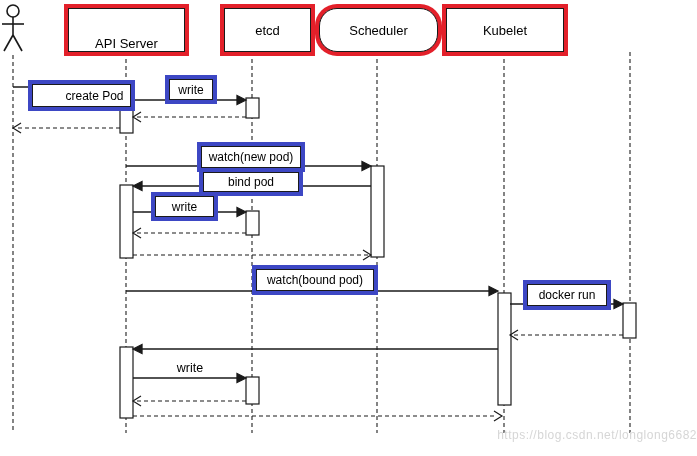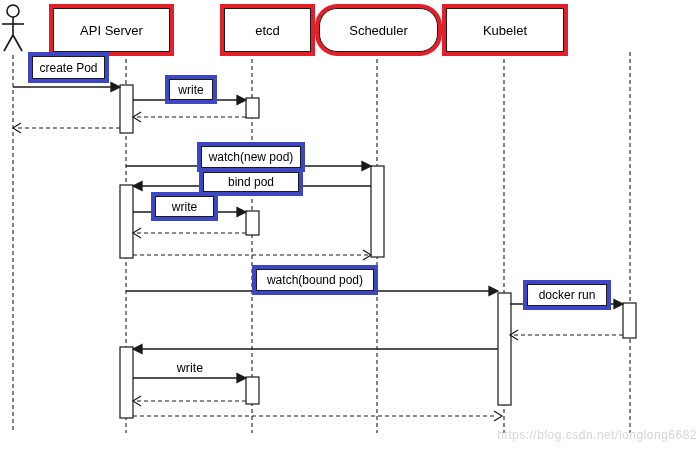--- a/index.html
+++ b/index.html
@@ -159,34 +159,34 @@
 
     <g stroke="#1a1a1a" stroke-width="1.6" fill="none">
       <circle cx="13" cy="11" r="6"></circle>
       <line x1="13" y1="17" x2="13" y2="35"></line>
       <line x1="2" y1="24" x2="24" y2="24"></line>
       <line x1="13" y1="35" x2="4" y2="51"></line>
       <line x1="13" y1="35" x2="22" y2="51"></line>
     </g>
   </svg>
 
-  <div class="participant" style="left:53px;  width:115px;">
+  <div class="participant" style="left:68px;  width:115px;align-items:flex-end;">
     <span>API Server</span>
   </div>
   <div class="participant" style="left:224px; width:85px;">
     <span>etcd</span>
   </div>
   <div class="participant" style="left:319px; width:117px;border-radius:18px;">
     <span>Scheduler</span>
   </div>
   <div class="participant" style="left:446px; width:116px;text-align:right;">
     <span>Kubelet</span>
   </div>
 
-  <div class="msg-label boxed" style="left:32px;  top:56px;  width:71px;  height:21px;">create Pod</div>
+  <div class="msg-label boxed" style="left:32px;  top:84px;  width:71px;  height:21px;padding-left:26px;">create Pod</div>
   <div class="msg-label boxed" style="left:169px; top:79px;  width:42px;  height:19px;">write</div>
   <div class="msg-label boxed" style="left:201px; top:146px; width:98px;  height:20px;">watch(new pod)</div>
   <div class="msg-label boxed" style="left:203px; top:172px; width:94px;  height:18px;">bind pod</div>
   <div class="msg-label boxed" style="left:155px; top:196px; width:57px;  height:19px;">write</div>
   <div class="msg-label boxed" style="left:256px; top:269px; width:116px; height:20px;">watch(bound pod)</div>
   <div class="msg-label boxed" style="left:527px; top:284px; width:78px;  height:20px;">docker run</div>
 
   <div class="msg-label plain" style="left:170px; top:360px; width:40px;  height:16px;">write</div>
 
   <div id="watermark">https://blog.csdn.net/longlong6682</div>

